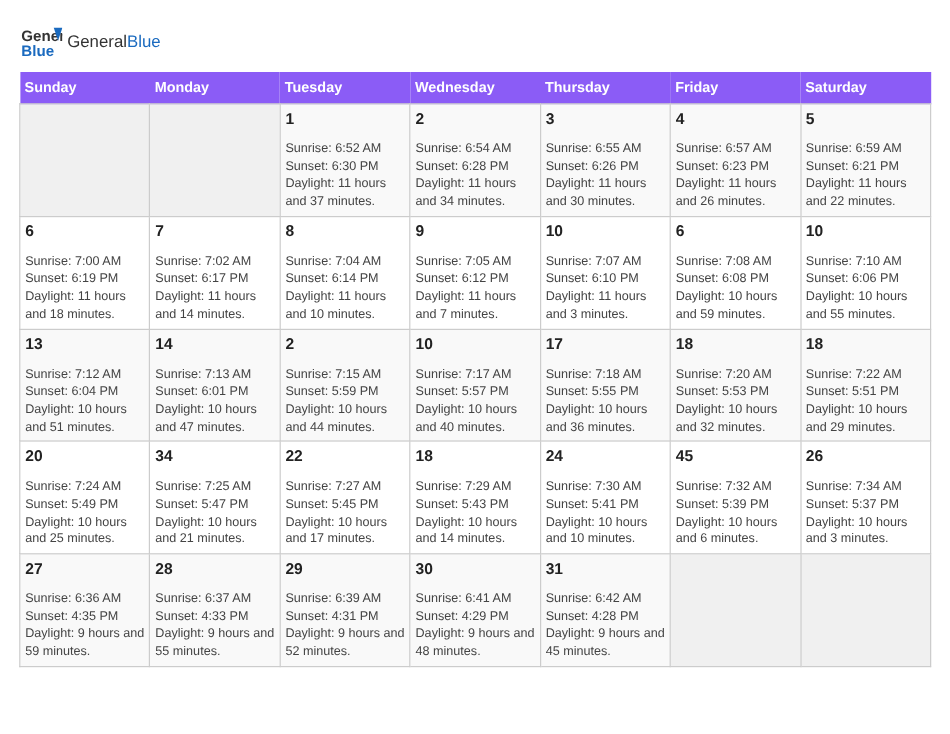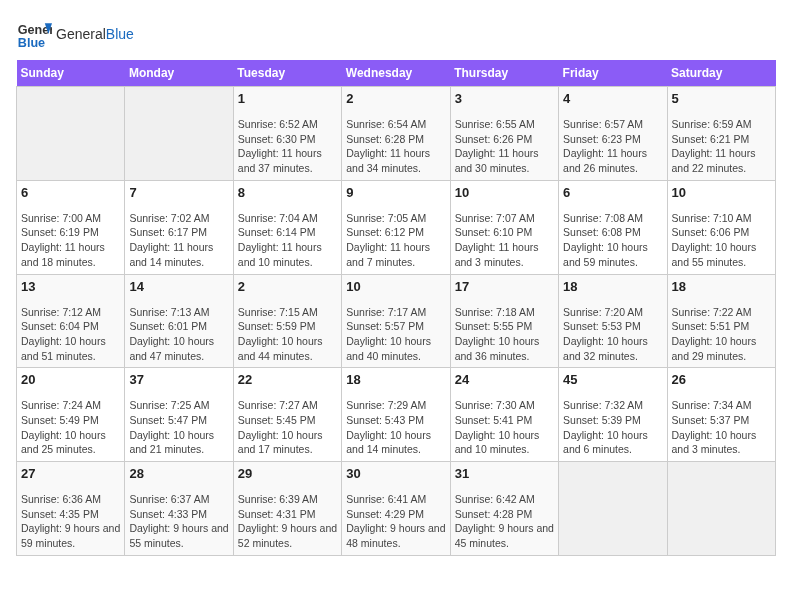--- a/index.html
+++ b/index.html
@@ -191,21 +191,21 @@
           <div class="day-number">18</div>
           <div class="day-info">Sunrise: 7:22 AM<br>Sunset: 5:51 PM<br>Daylight: 10 hours and 29 minutes.</div>
         </td>
       </tr>
       <tr>
         <td>
           <div class="day-number">20</div>
           <div class="day-info">Sunrise: 7:24 AM<br>Sunset: 5:49 PM<br>Daylight: 10 hours and 25 minutes.</div>
         </td>
         <td>
-          <div class="day-number">37</div>
+          <div class="day-number">34</div>
           <div class="day-info">Sunrise: 7:25 AM<br>Sunset: 5:47 PM<br>Daylight: 10 hours and 21 minutes.</div>
         </td>
         <td>
           <div class="day-number">22</div>
           <div class="day-info">Sunrise: 7:27 AM<br>Sunset: 5:45 PM<br>Daylight: 10 hours and 17 minutes.</div>
         </td>
         <td>
           <div class="day-number">18</div>
           <div class="day-info">Sunrise: 7:29 AM<br>Sunset: 5:43 PM<br>Daylight: 10 hours and 14 minutes.</div>
         </td>

